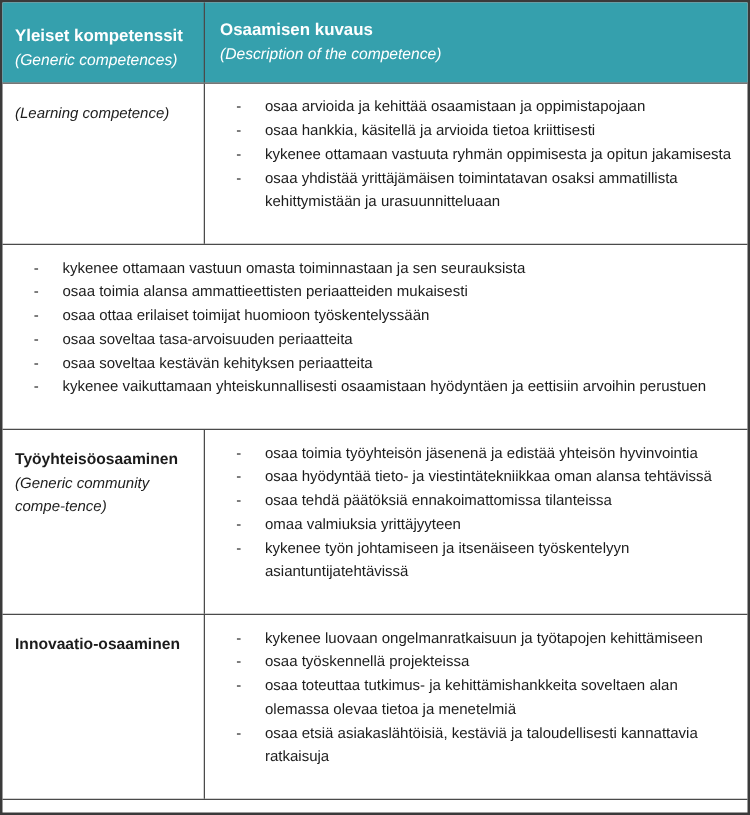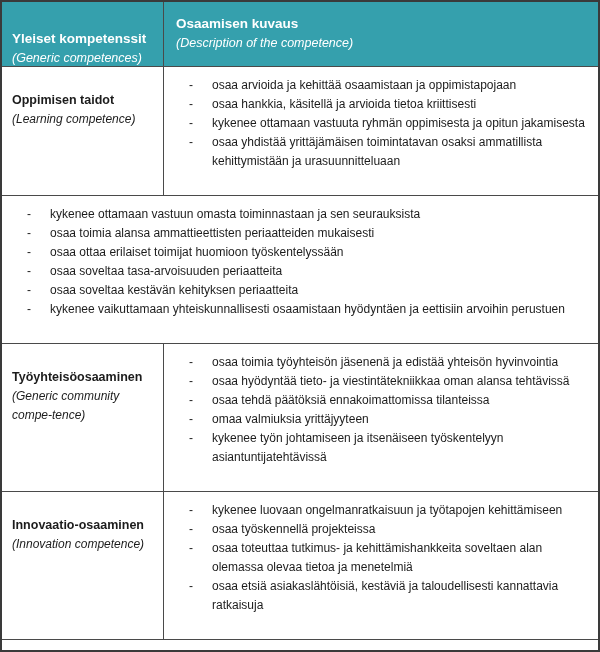--- a/index.html
+++ b/index.html
@@ -17,21 +17,21 @@
   }
   .row { display: flex; width: 100%; }
   .row.header {
     background: var(--header-bg);
     color: var(--header-text);
     height: 64px;
     flex: 0 0 auto;
   }
   .row.body { border-top: 1px solid var(--border-inner); color: var(--body-text); }
   .cell { overflow: hidden; }
-  .cell.left  { width: 162px; flex: 0 0 auto; border-right: 1px solid var(--border-inner); padding: 24px 6px 8px 10px; }
+  .cell.left  { width: 162px; flex: 0 0 auto; border-right: 1px solid var(--border-inner); padding: 14px 6px 8px 10px; }
   .row.header .cell.left { border-right: 1px solid var(--border-inner); }
   .cell.right { flex: 1 1 auto; padding: 9px 10px 24px 12px; }
   .h-title { font-weight: bold; font-size: 13.5px; line-height: 20px; padding-top: 3px; }
   .h-sub   { font-weight: normal; font-style: italic; font-size: 12.5px; line-height: 19px; }
   .c-title { font-weight: bold; font-size: 12.5px; line-height: 19px; }
   .c-sub   { font-style: italic; font-size: 12px; line-height: 19px; }
   ul.bullets { list-style: none; }
   ul.bullets li {
     position: relative;
     padding-left: 36px;
@@ -60,21 +60,20 @@
       <div class="h-sub">(Generic competences)</div>
     </div>
     <div class="cell right">
       <div class="h-title">Osaamisen kuvaus</div>
       <div class="h-sub">(Description of the competence)</div>
     </div>
   </div>
   <div id="table-body">
   <div class="row body">
     <div class="cell left">
-      <div class="c-title">Oppimisen taidot</div>
       <div class="c-sub">(Learning competence)</div>
     </div>
     <div class="cell right">
       <ul class="bullets">
             <li>osaa arvioida ja kehittää osaamistaan ja oppimistapojaan</li>
             <li>osaa hankkia, käsitellä ja arvioida tietoa kriittisesti</li>
             <li>kykenee ottamaan vastuuta ryhmän oppimisesta ja opitun jakamisesta</li>
             <li>osaa yhdistää yrittäjämäisen toimintatavan osaksi ammatillista kehittymistään ja urasuunnitteluaan</li>
           </ul>
     </div>
@@ -105,21 +104,20 @@
             <li>osaa tehdä päätöksiä ennakoimattomissa tilanteissa</li>
             <li>omaa valmiuksia yrittäjyyteen</li>
             <li>kykenee työn johtamiseen ja itsenäiseen työskentelyyn asiantuntijatehtävissä</li>
           </ul>
     </div>
   </div>
 
   <div class="row body">
     <div class="cell left">
       <div class="c-title">Innovaatio-osaaminen</div>
-      <div class="c-sub">(Innovation competence)</div>
     </div>
     <div class="cell right">
       <ul class="bullets">
             <li>kykenee luovaan ongelmanratkaisuun ja työtapojen kehittämiseen</li>
             <li>osaa työskennellä projekteissa</li>
             <li>osaa toteuttaa tutkimus- ja kehittämishankkeita soveltaen alan olemassa olevaa tietoa ja menetelmiä</li>
             <li>osaa etsiä asiakaslähtöisiä, kestäviä ja taloudellisesti kannattavia ratkaisuja</li>
           </ul>
     </div>
   </div>

